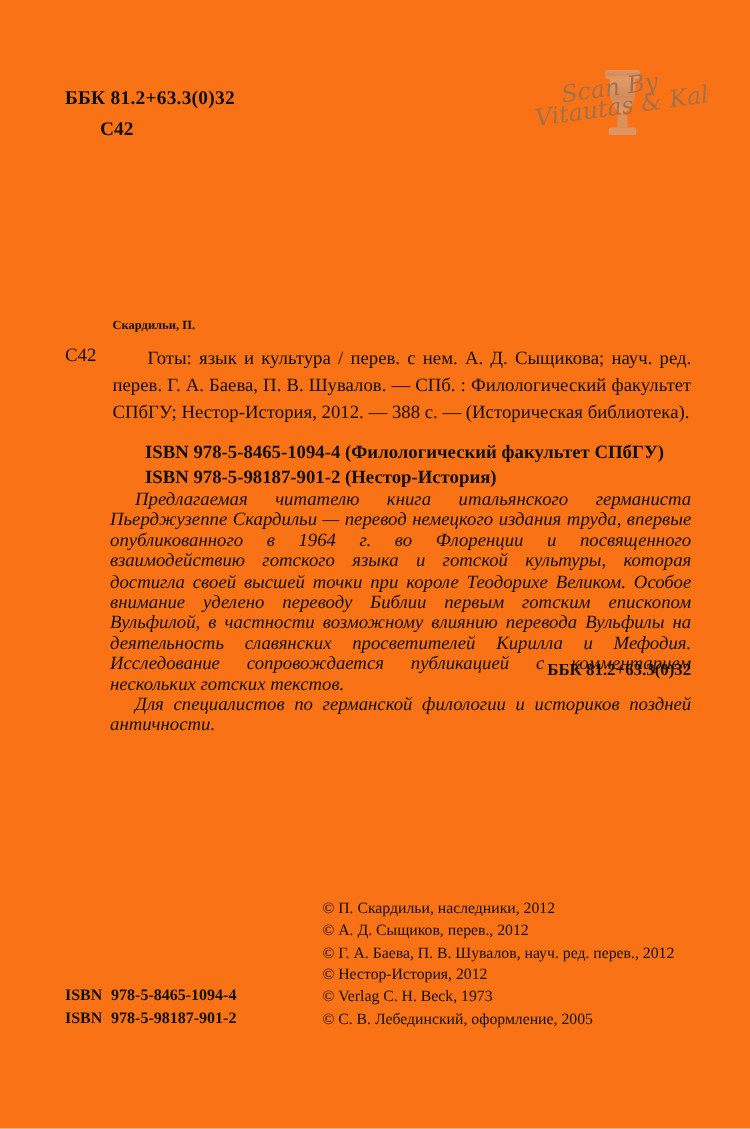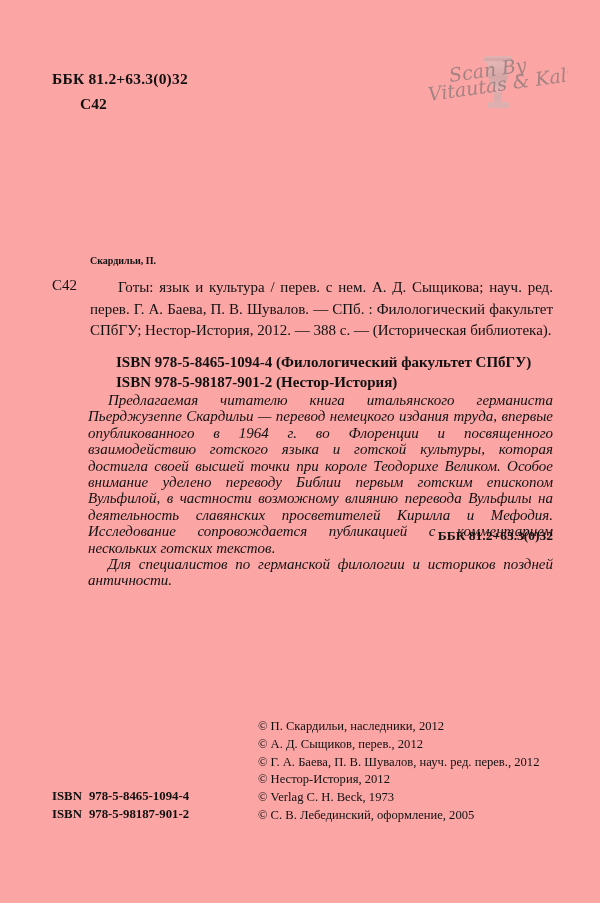--- a/index.html
+++ b/index.html
@@ -4,21 +4,21 @@
 <style>
   html, body {
     margin: 0;
     padding: 0;
     background: #ffffff;
   }
   .page {
     position: relative;
     width: 600px;
     height: 903px;
-    background: #fca5a5;
+    background: #f97316;
     overflow: hidden;
     font-family: "Liberation Serif", "DejaVu Serif", serif;
     color: #111111;
   }
 
   
   .bbk-top {
     position: absolute;
     left: 52px;
     top: 66px;

